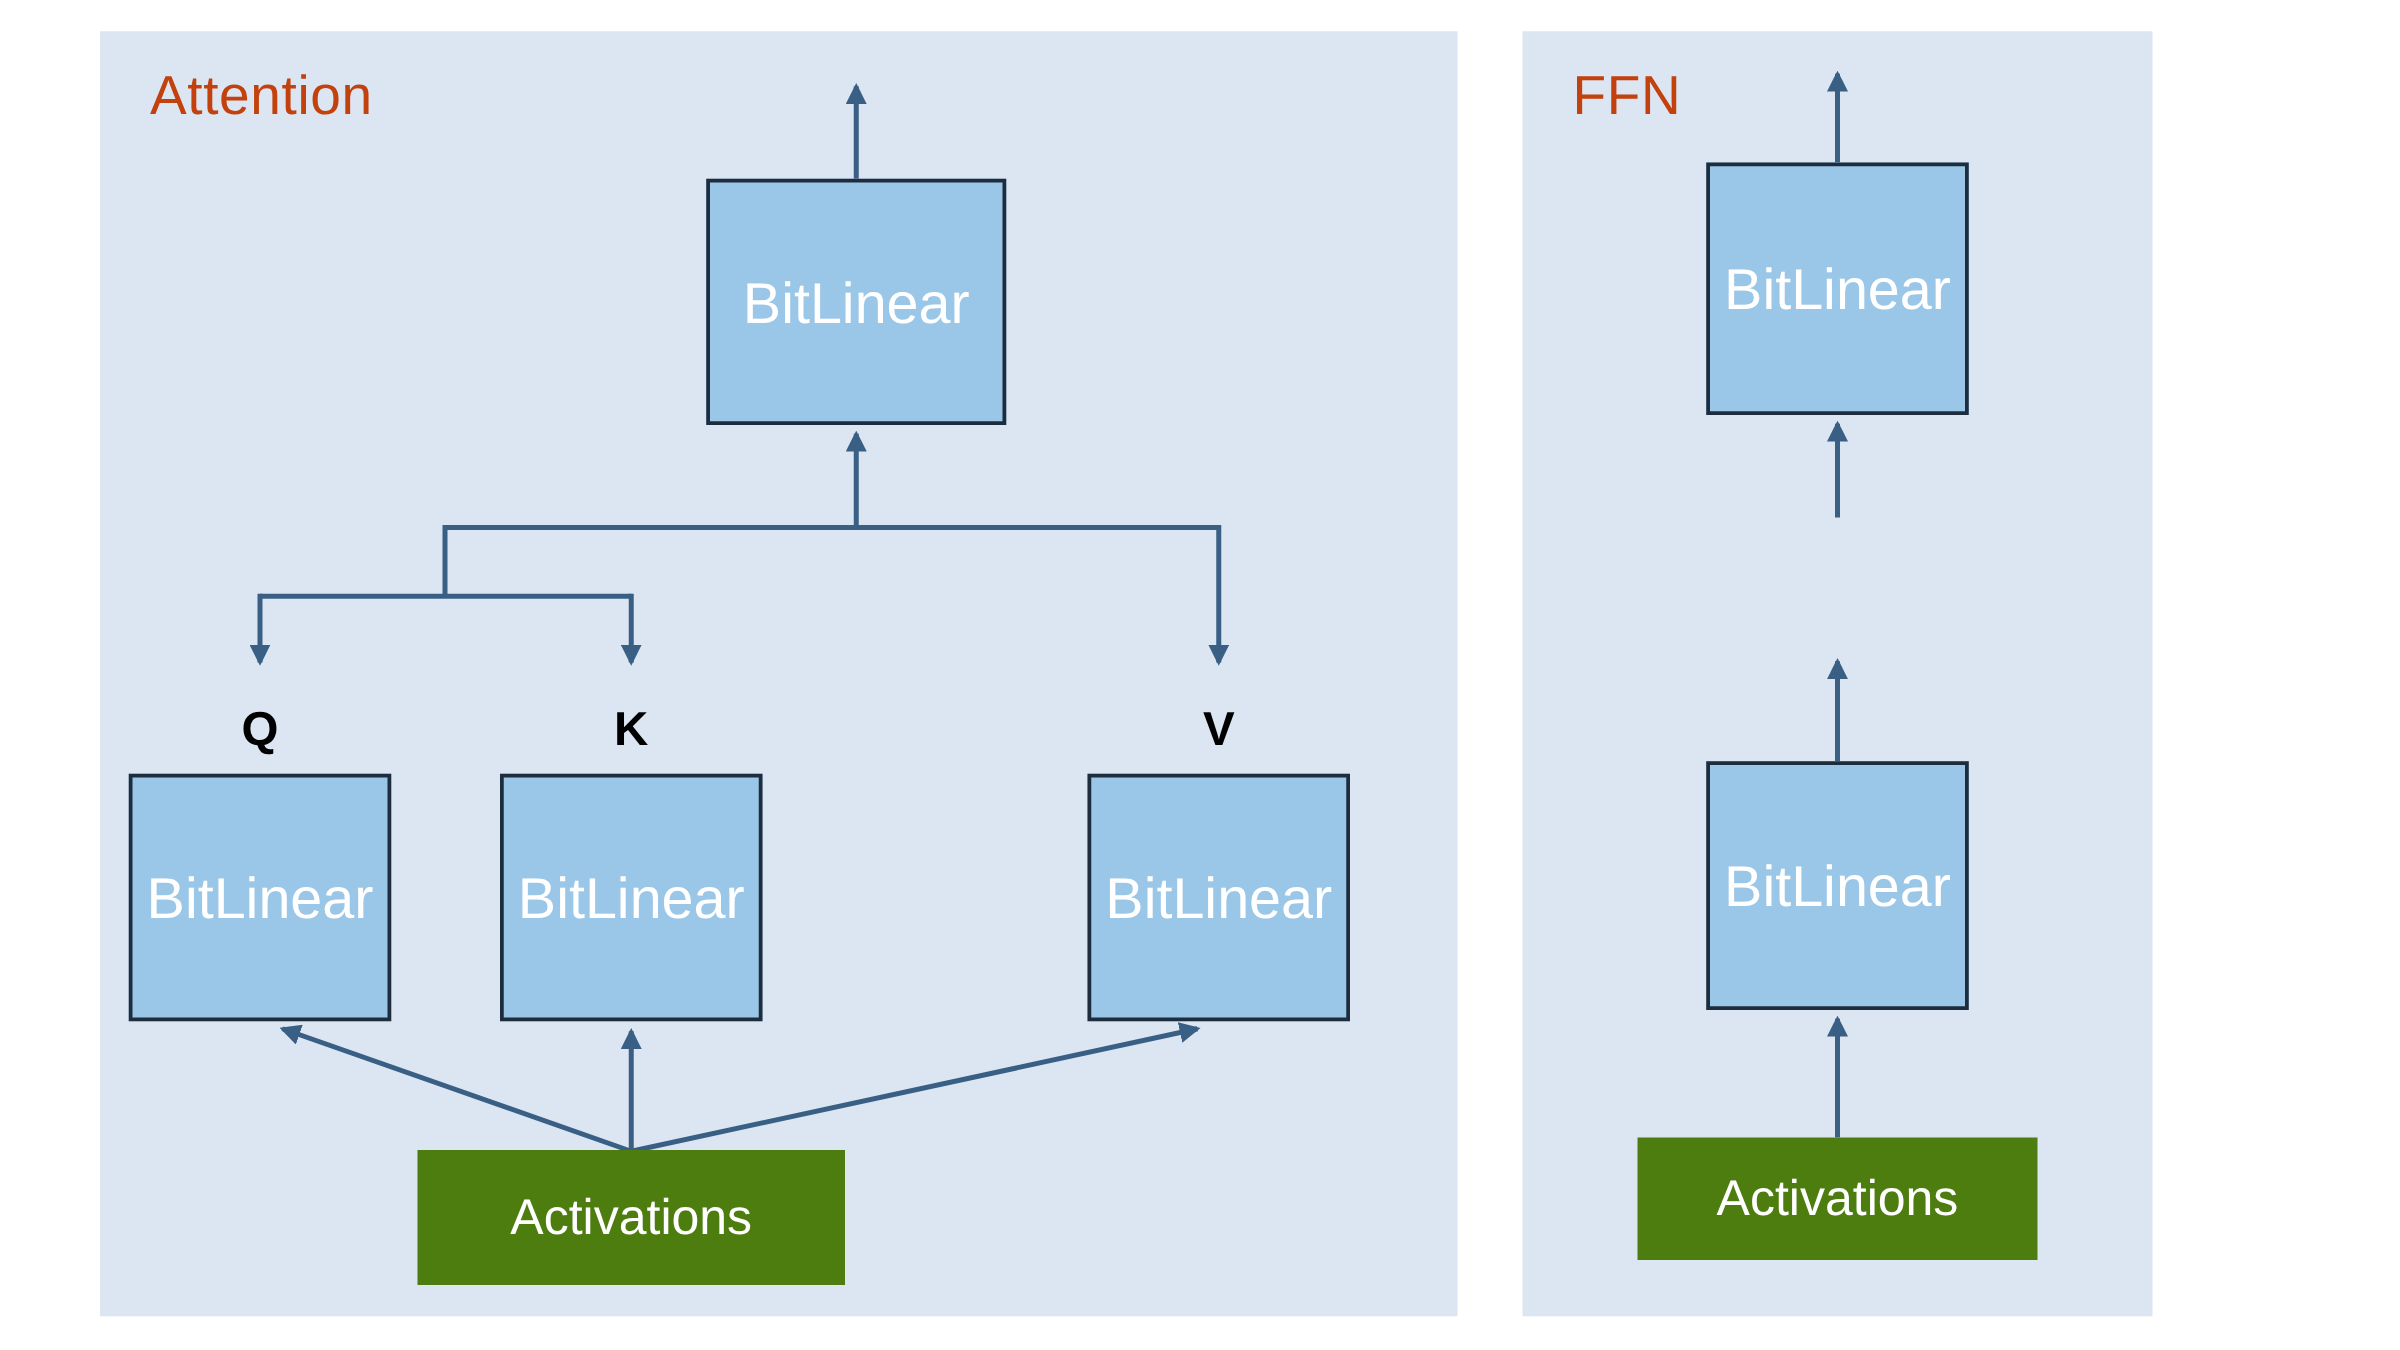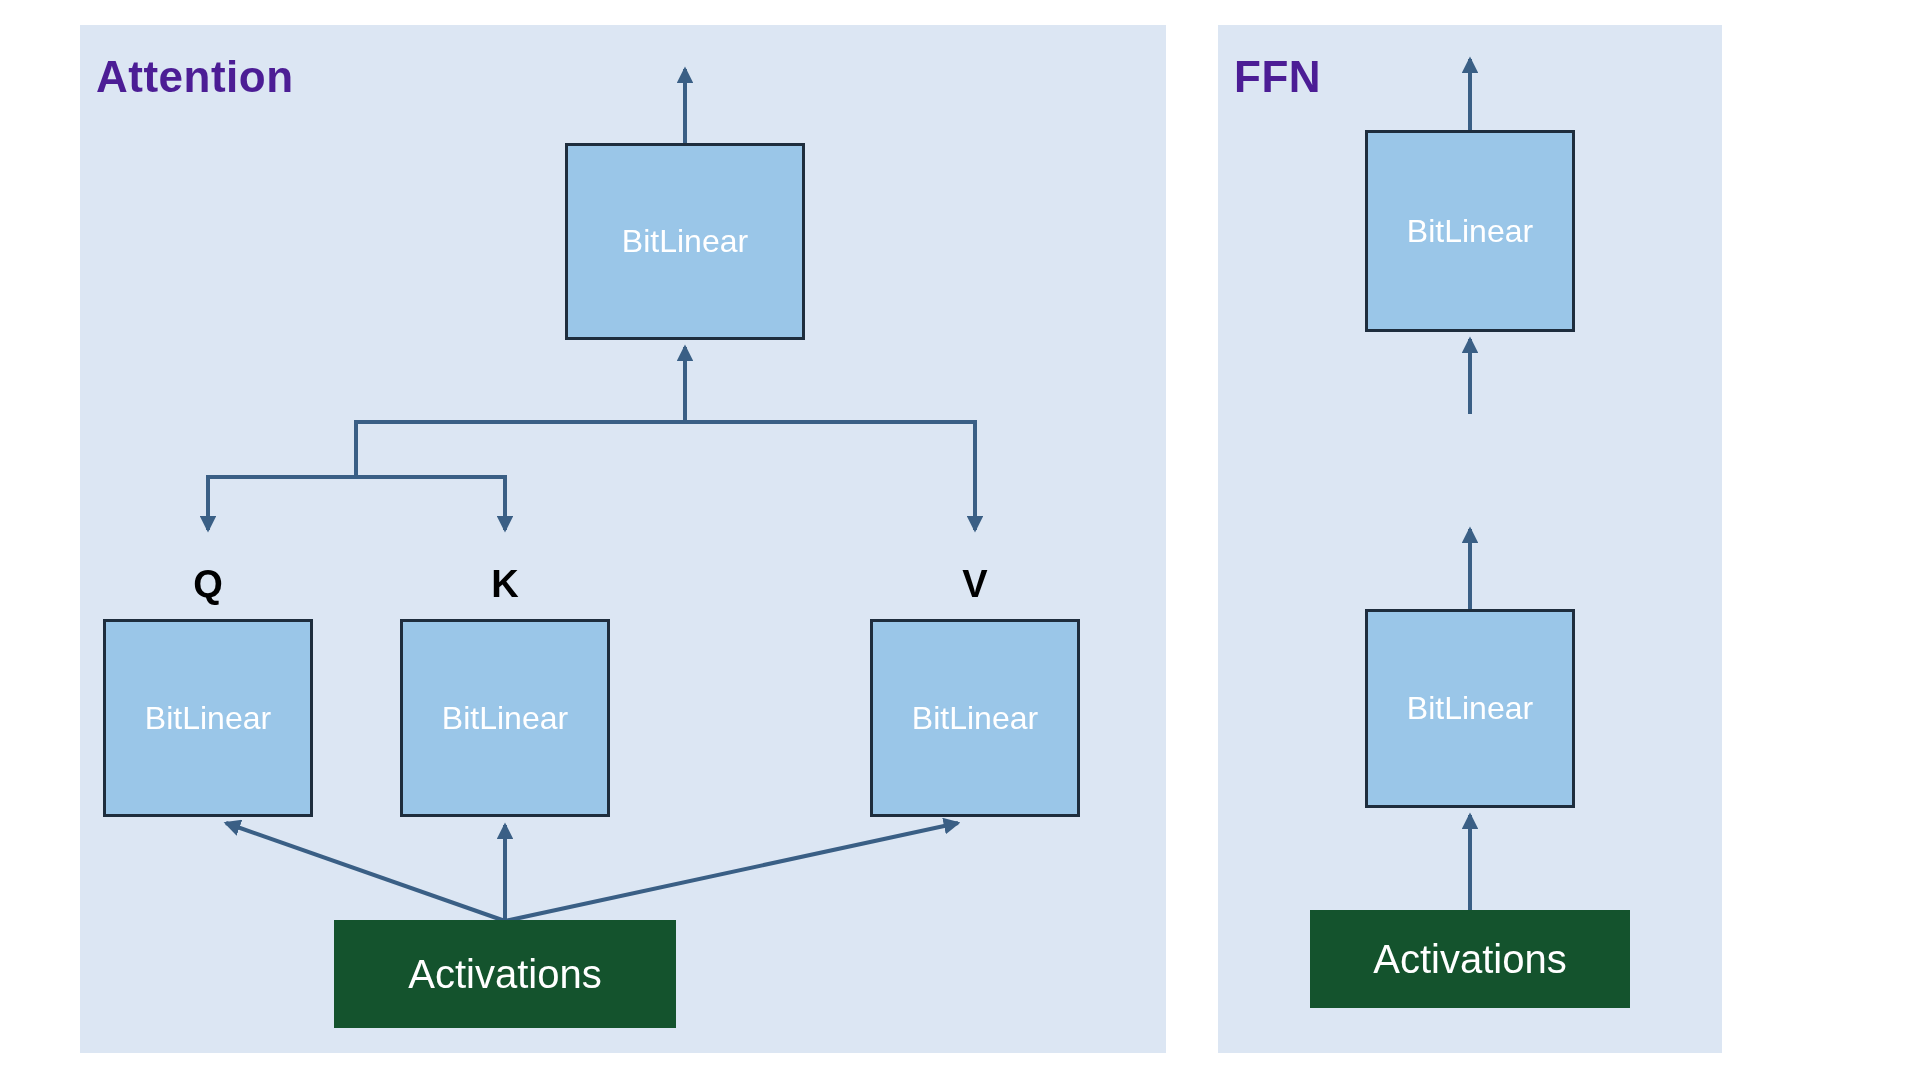--- a/index.html
+++ b/index.html
@@ -2,35 +2,35 @@
 <html><head>
 <meta charset="utf-8">
 <style>
   html,body{margin:0;padding:0;background:#ffffff;}
   .stage{
     position:relative;width:1920px;height:1080px;background:#ffffff;
     font-family:"Liberation Sans", sans-serif;overflow:hidden;
   }
   .panel{position:absolute;background:#dce6f3;}
   .panel-title{
-    position:absolute;left:16px;top:30px;
-    font-size:44px;font-weight:bold;color:#4c1d95;line-height:1;
+    position:absolute;left:40px;top:30px;
+    font-size:44px;font-weight:normal;color:#c2410c;line-height:1;
     letter-spacing:0.5px;
   }
   .overlay{position:absolute;left:0;top:0;}
   .block{
     position:absolute;display:flex;align-items:center;justify-content:center;
     background:#9ac6e8;border:3px solid #1e2d3d;box-sizing:border-box;
-    color:#ffffff;font-size:32px;
+    color:#ffffff;font-size:46px;
   }
   .bar{
     position:absolute;display:flex;align-items:center;justify-content:center;
     box-sizing:border-box;color:#ffffff;font-size:40px;border:none;
   }
-  .bar.activations{background:#14532d;}
+  .bar.activations{background:#4d7c0f;}
   .bar.nonlinear{background:#ead5ee;}
   .qkv-label{
     position:absolute;transform:translateX(-50%);
     font-size:38px;font-weight:bold;color:#000000;line-height:1;
   }
 </style>
 </head>
 <body>
 
 <div class="stage">

